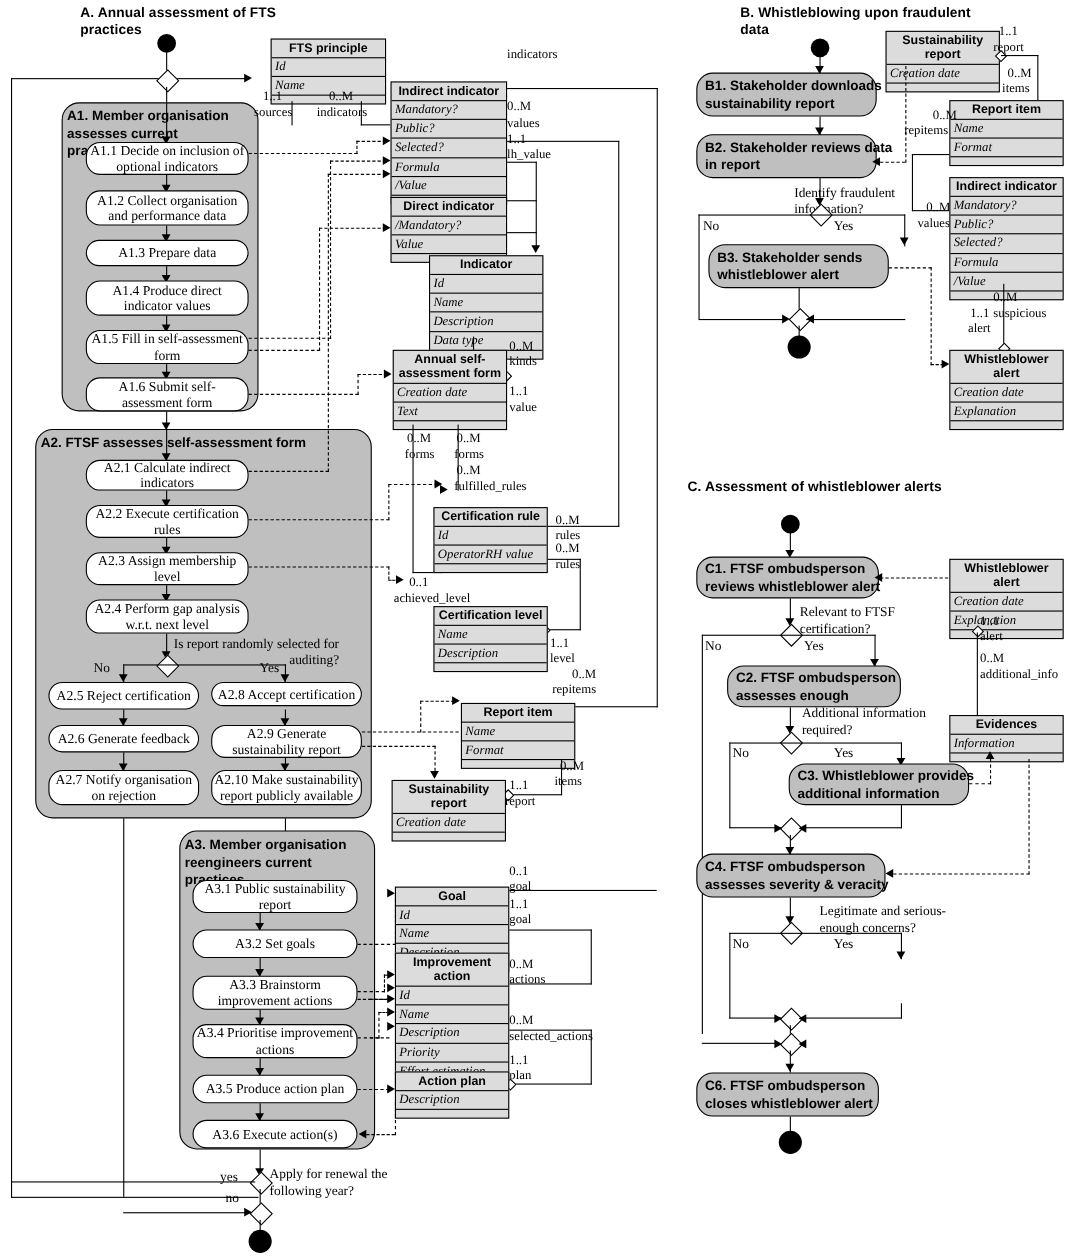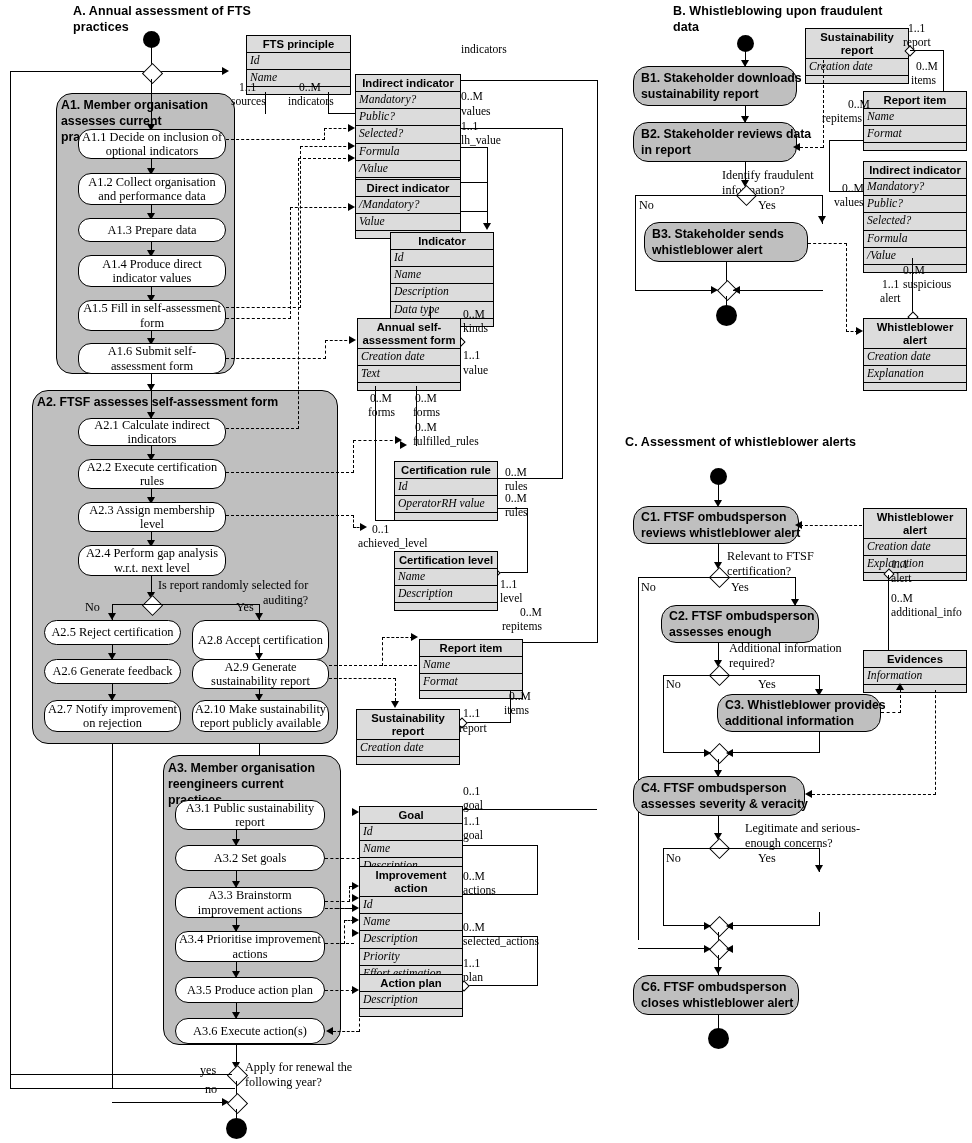--- a/index.html
+++ b/index.html
@@ -142,33 +142,33 @@
 
   <div class="ln lnh" style="left:112px;top:604px;width:148px;"></div>
   <div class="ln lnv" style="left:112px;top:604px;height:16px;"></div>
   <div class="ln lnv" style="left:259px;top:604px;height:16px;"></div>
   <div class="arw dn" style="left:108px;top:613px;"></div>
   <div class="arw dn" style="left:255px;top:613px;"></div>
   <div class="glbl" style="left:85px;top:600px;">No</div>
   <div class="glbl" style="left:236px;top:600px;">Yes</div>
 
   <div class="act" style="left:44px;top:620px;width:137px;height:25px;">A2.5 Reject certification</div>
-  <div class="act" style="left:192px;top:620px;width:137px;height:40px;">A2.8 Accept certification</div>
+  <div class="act" style="left:192px;top:620px;width:137px;height:22px;">A2.8 Accept certification</div>
   <div class="ln lnv" style="left:112px;top:645px;height:14px;"></div>
     <div class="arw dn" style="left:108px;top:653px;"></div>
   <div class="ln lnv" style="left:259px;top:645px;height:14px;"></div>
     <div class="arw dn" style="left:255px;top:653px;"></div>
   <div class="act" style="left:44px;top:659px;width:137px;height:25px;">A2.6 Generate feedback</div>
   <div class="act" style="left:192px;top:659px;width:137px;height:30px;">A2.9 Generate
 sustainability report</div>
   <div class="ln lnv" style="left:112px;top:684px;height:16px;"></div>
     <div class="arw dn" style="left:108px;top:694px;"></div>
   <div class="ln lnv" style="left:259px;top:689px;height:11px;"></div>
     <div class="arw dn" style="left:255px;top:694px;"></div>
-  <div class="act" style="left:44px;top:700px;width:137px;height:32px;">A2.7 Notify improvement on
+  <div class="act" style="left:44px;top:700px;width:137px;height:32px;">A2.7 Notify organisation on
 rejection</div>
   <div class="act" style="left:192px;top:700px;width:137px;height:32px;">A2.10 Make sustainability
 report publicly available</div>
 
   <div class="ln lnv" style="left:112px;top:744px;height:344px;"></div>
 
   <div class="ln lnv" style="left:259px;top:744px;height:30px;"></div>
   <div class="arw dn" style="left:255px;top:766px;"></div>
 
   <div class="frame" style="left:163px;top:755px;width:178px;height:290px;"></div>

